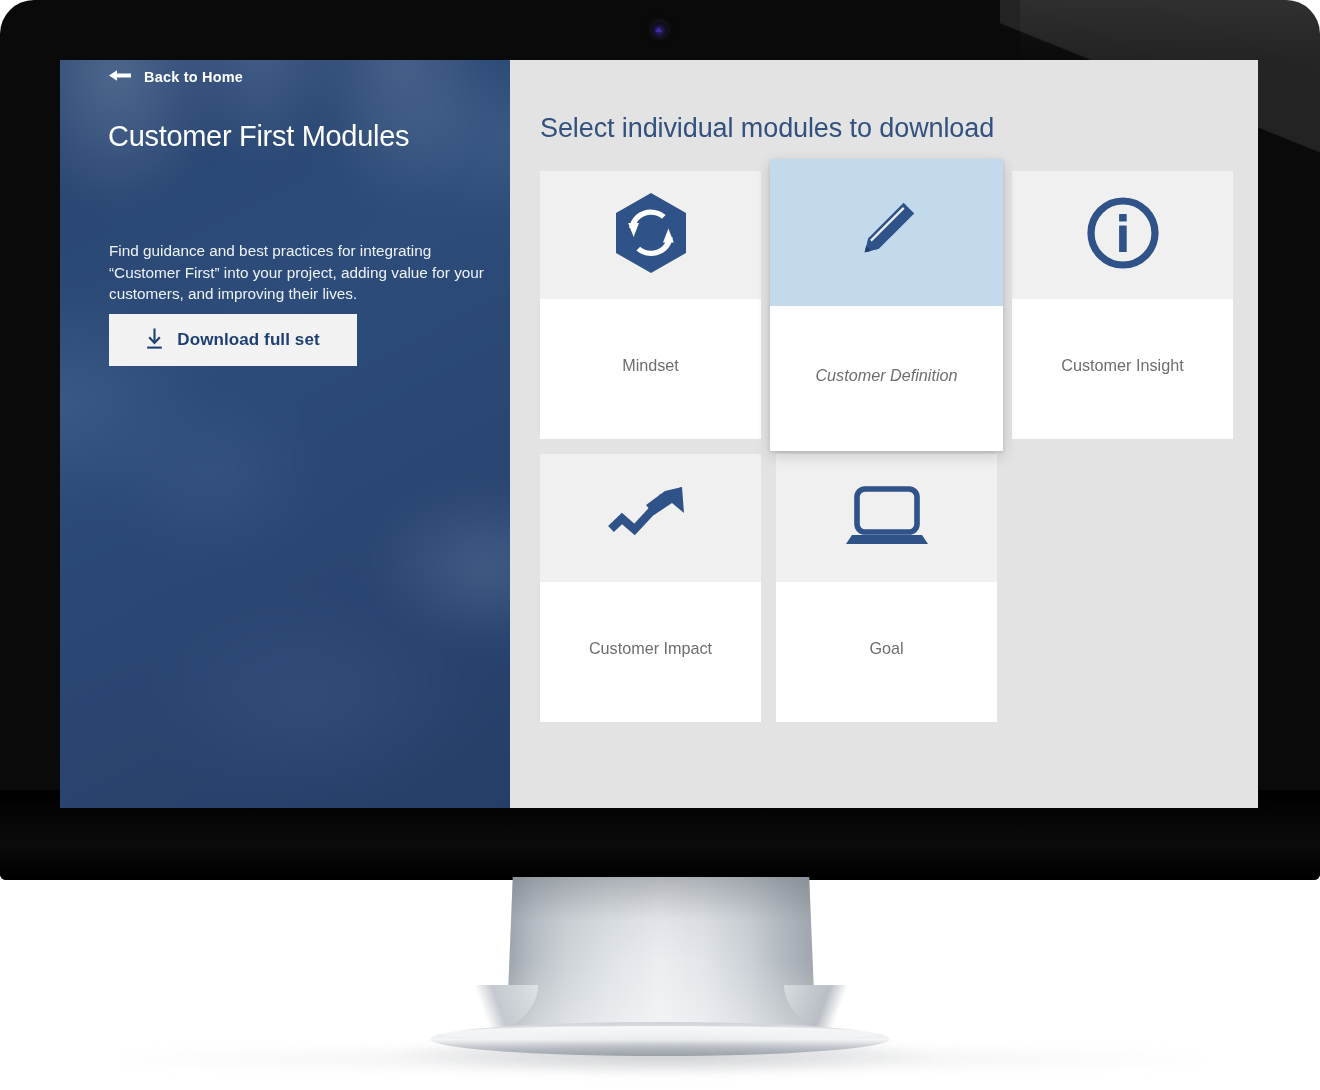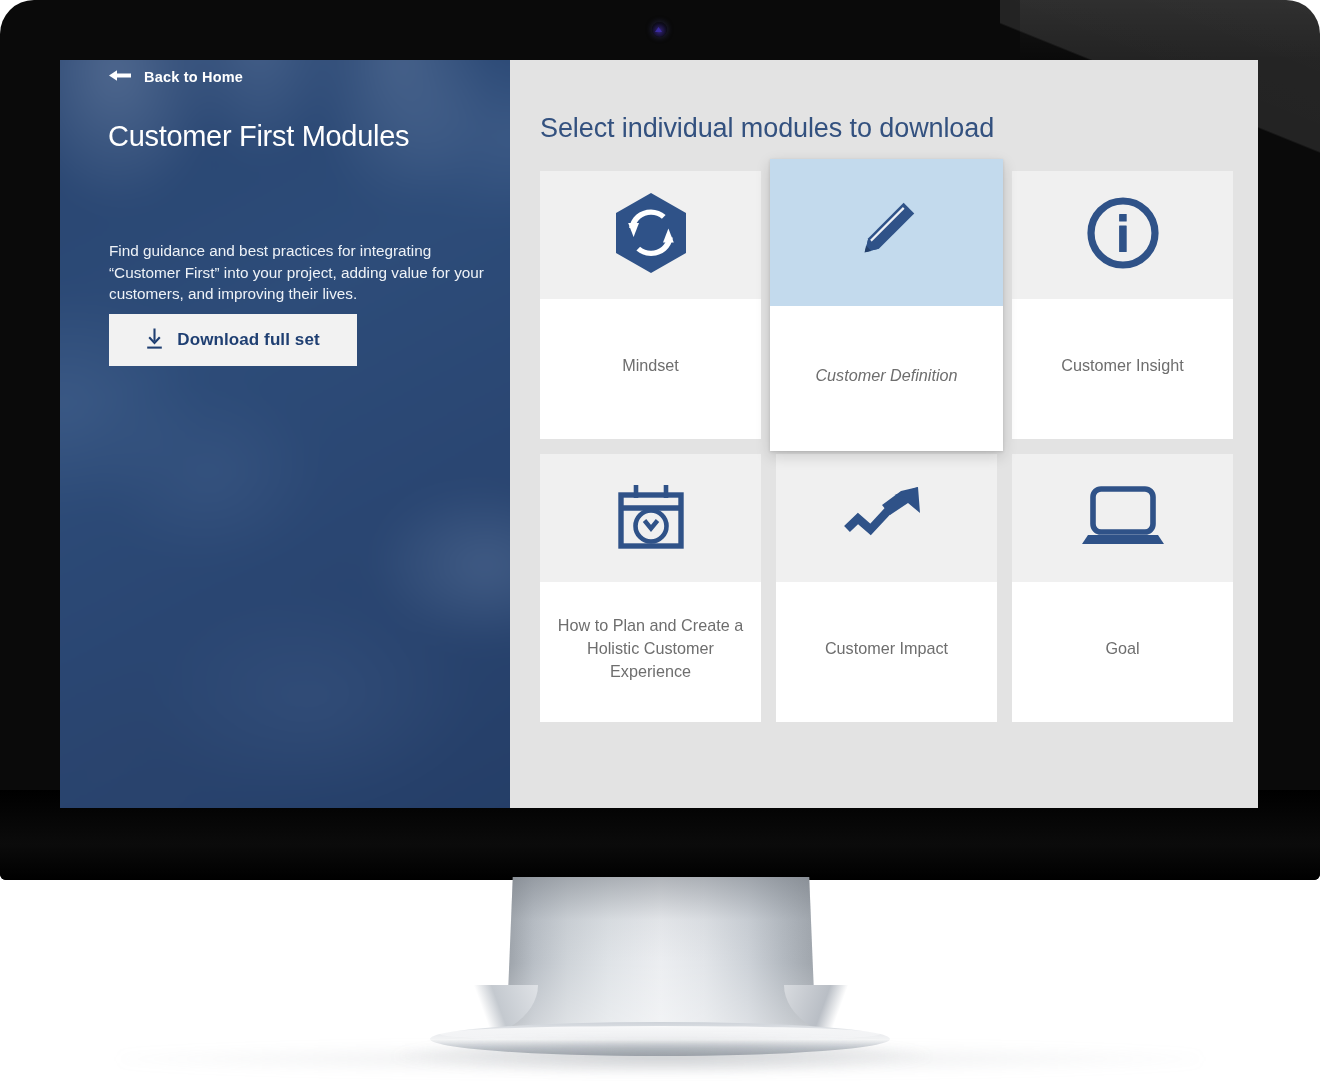--- a/index.html
+++ b/index.html
@@ -394,37 +394,20 @@
                 <rect x="34.1" y="30.5" width="7.6" height="26.5" rx="0.6" fill="#2f5288"></rect>
                 <rect x="34.1" y="19.0" width="7.6" height="7.6" rx="0.6" fill="#2f5288"></rect>
               </svg>
             </span>
           </div>
           <div class="label-area">
             <span class="label">Customer Insight</span>
           </div>
         </div>
 
-        <div class="card row2">
-          <div class="icon-area">
-            <span>
-              <svg width="80" height="80" viewBox="0 0 80 80">
-                <rect x="10" y="19" width="60" height="51" fill="none" stroke="#2f5288" stroke-width="5.4"></rect>
-                <line x1="10" y1="32" x2="70" y2="32" stroke="#2f5288" stroke-width="5.4"></line>
-                <line x1="25" y1="9" x2="25" y2="22" stroke="#2f5288" stroke-width="4.6"></line>
-                <line x1="55" y1="9" x2="55" y2="22" stroke="#2f5288" stroke-width="4.6"></line>
-                <circle cx="40" cy="50" r="15.5" fill="none" stroke="#2f5288" stroke-width="4.6"></circle>
-                <path d="M33.5 44.5 L40 52.5 L46.5 44.5" fill="none" stroke="#2f5288" stroke-width="4.4" stroke-linecap="butt"></path>
-              </svg>
-            </span>
-          </div>
-          <div class="label-area">
-            <span class="label">How to Plan and Create a Holistic Customer Experience</span>
-          </div>
-        </div>
 
         <div class="card row2">
           <div class="icon-area">
             <span>
               <svg width="86" height="68" viewBox="0 0 86 68">
                 <path d="M3 47 L14 36.5 L26.5 47.5 L52 20 L52 20" fill="none" stroke="#2f5288" stroke-width="8.4" stroke-linejoin="miter"></path>
                 <polygon points="74,5 76,31 64,21 46,33 38,23 57,9" fill="#2f5288"></polygon>
                 <polygon points="74,5 50.5,13 66,17" fill="#2f5288"></polygon>
               </svg>
             </span>

